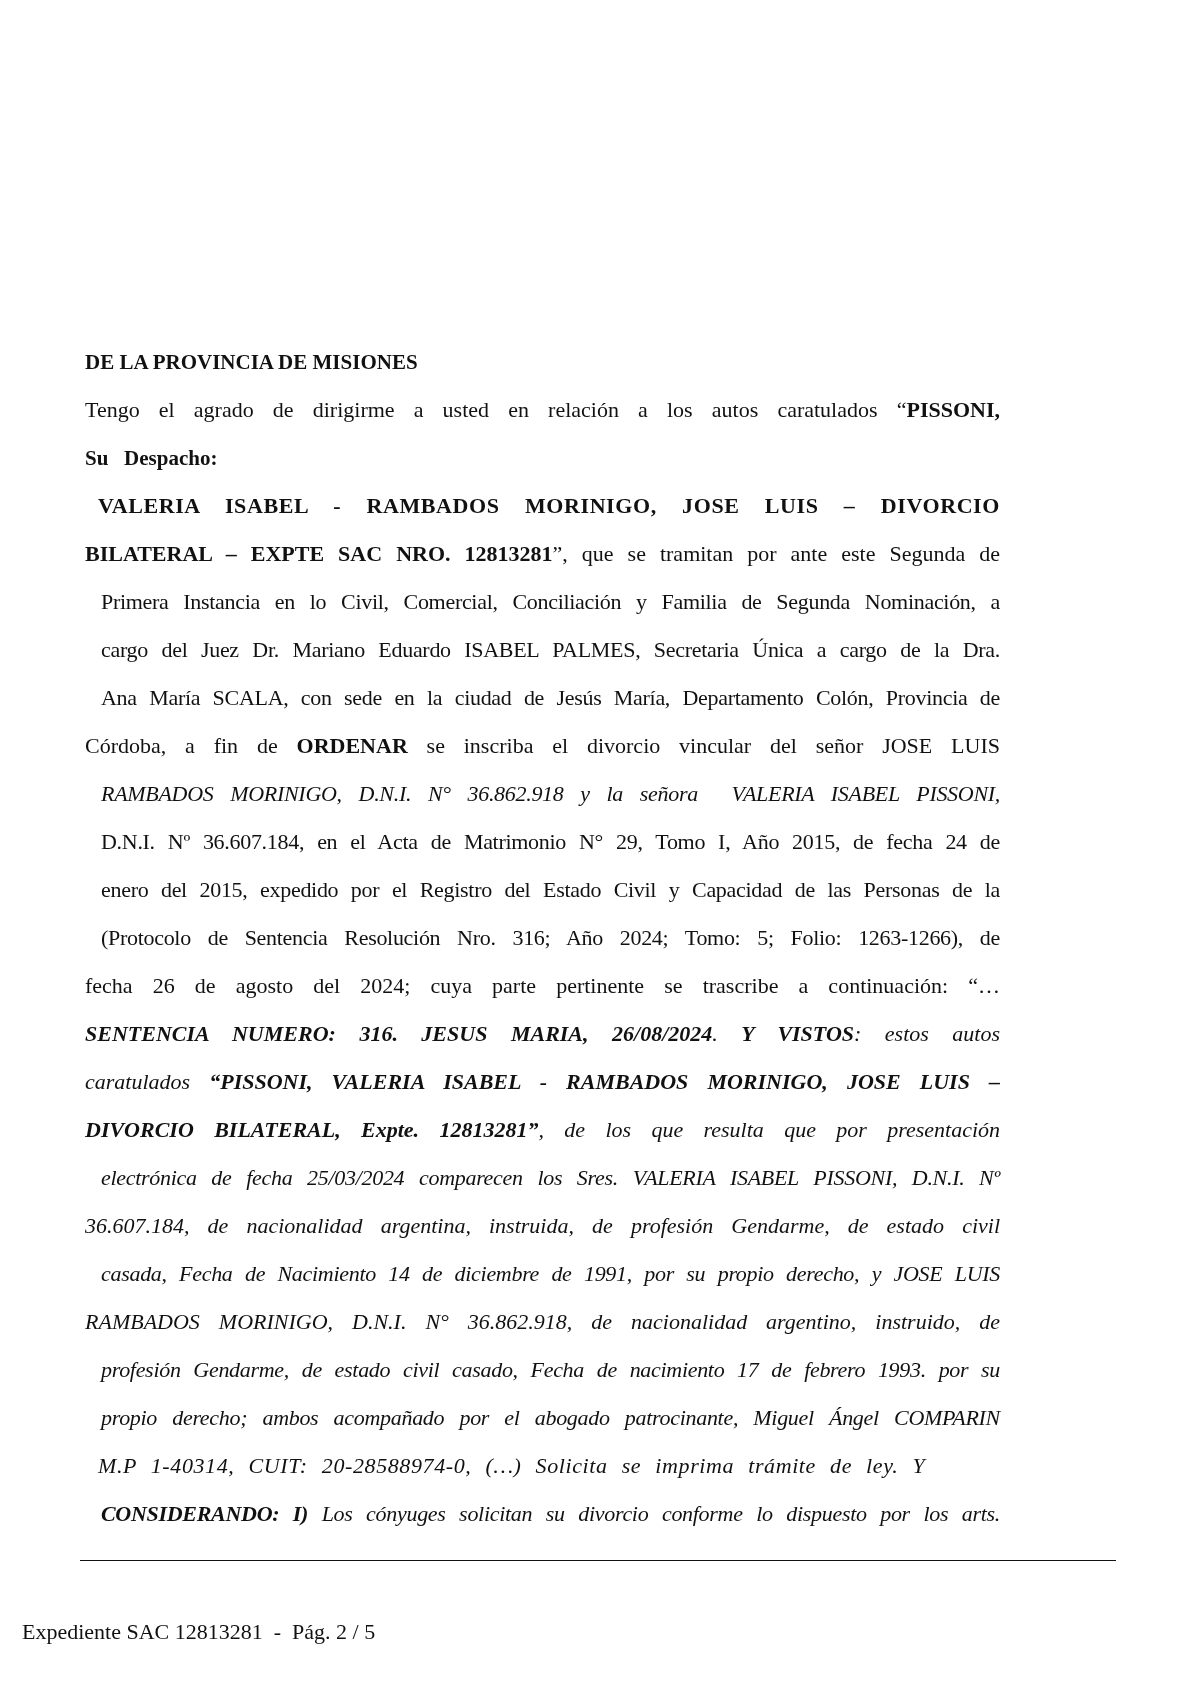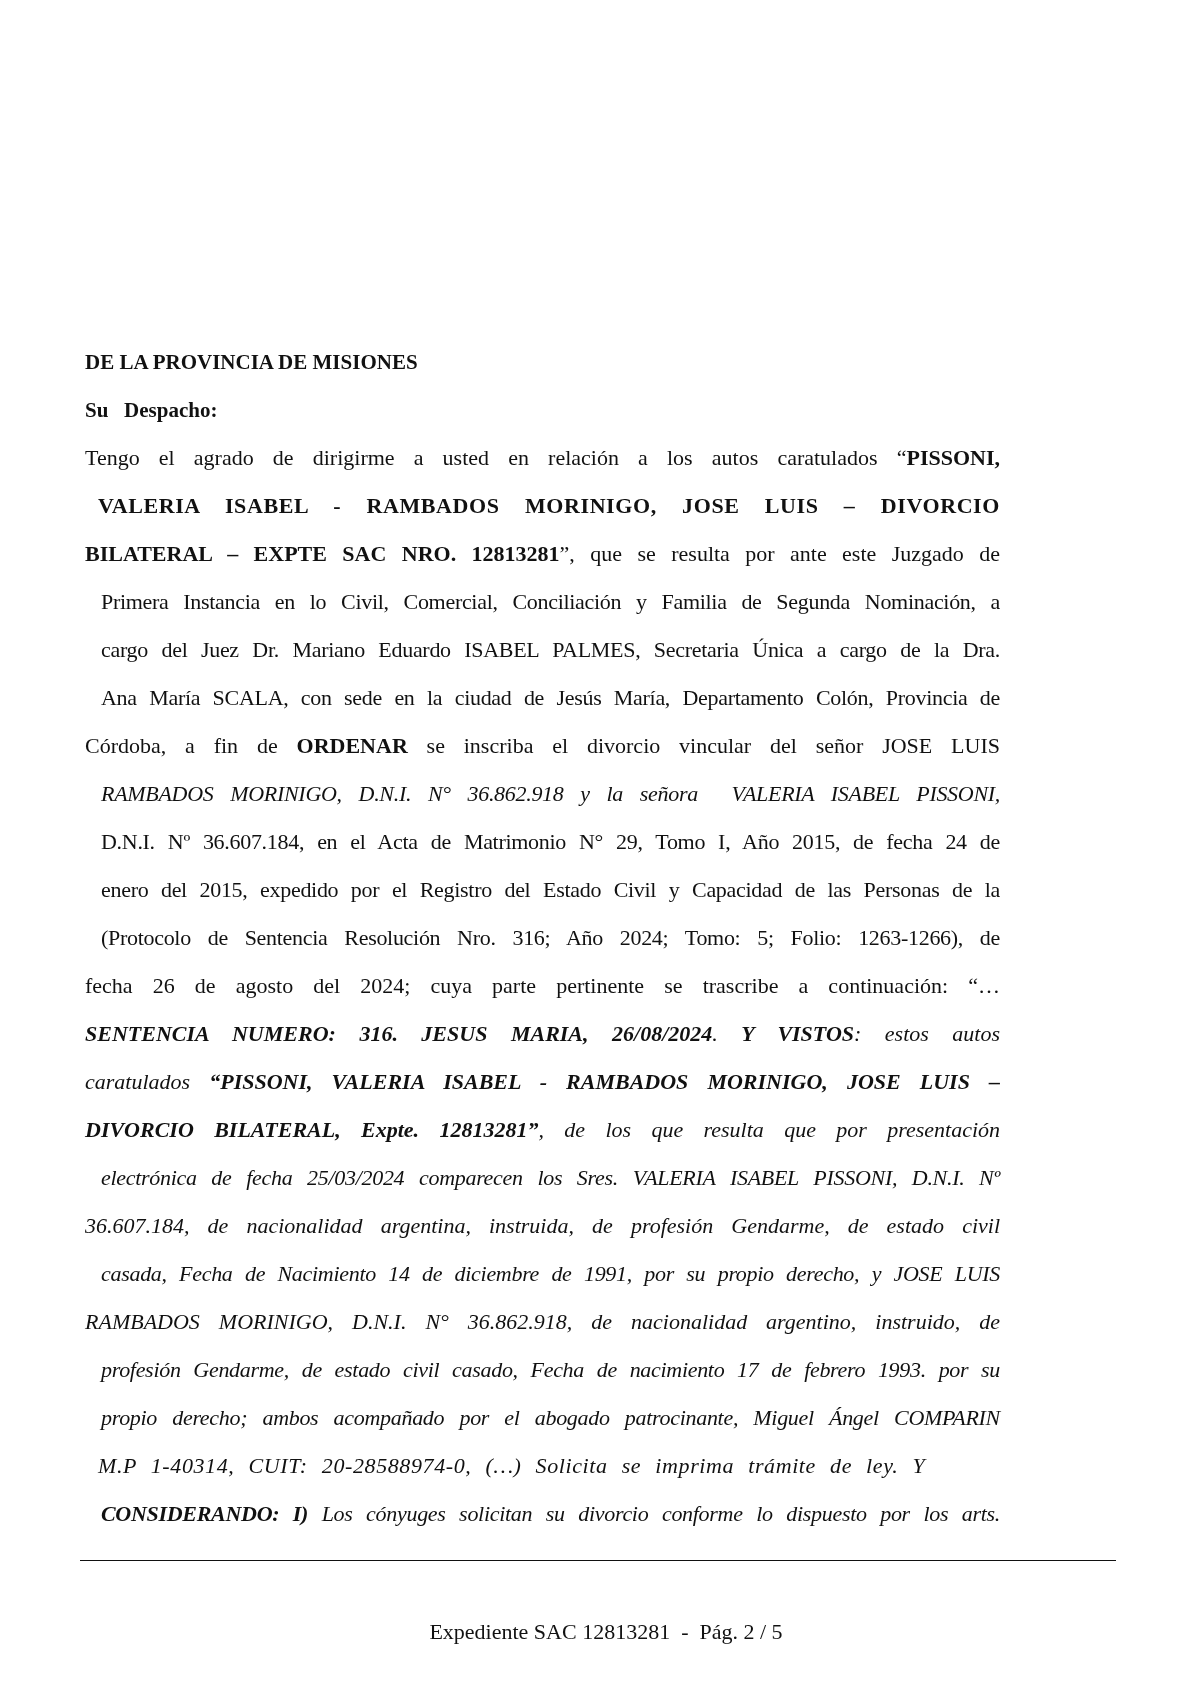--- a/index.html
+++ b/index.html
@@ -62,51 +62,50 @@
       top: 1560px;
       width: 1036px;
       height: 0;
       border-top: 1.5px solid #111111;
     }
     .footer {
       position: absolute;
       left: 0;
       top: 1593px;
       width: 1190px;
-      text-align: center;
       font-size: 22px;
       white-space: pre;
     }
     .footer .inner {
       display: inline-block;
       margin-left: 0;
       position: relative;
       left: 0;
     }
   </style>
 </head>
 <body>
 
 <div class="page">
 
   <div class="content">
 
     <div class="line left heading">DE LA PROVINCIA DE MISIONES</div>
-    <div class="line left heading" style="white-space: pre;">Su   Despacho:</div>
-
     <div class="line">
       <span>Tengo el agrado de dirigirme a usted en relación a los autos caratulados “</span><span class="b">PISSONI,</span>
     </div>
+
+    <div class="line left heading" style="white-space: pre;">Su   Despacho:</div>
 
     <div class="line wide b">
       <span>VALERIA ISABEL - RAMBADOS MORINIGO, JOSE LUIS – DIVORCIO</span>
     </div>
 
     <div class="line">
-      <span class="b">BILATERAL – EXPTE SAC NRO. 12813281</span><span>”, que se resulta por ante este Juzgado de</span>
+      <span class="b">BILATERAL – EXPTE SAC NRO. 12813281</span><span>”, que se tramitan por ante este Segunda de</span>
     </div>
 
     <div class="line tight">
       <span>Primera Instancia en lo Civil, Comercial, Conciliación y Familia de Segunda Nominación, a</span>
     </div>
 
     <div class="line tight">
       <span>cargo del Juez Dr. Mariano Eduardo ISABEL PALMES, Secretaria Única a cargo de la Dra.</span>
     </div>
 

